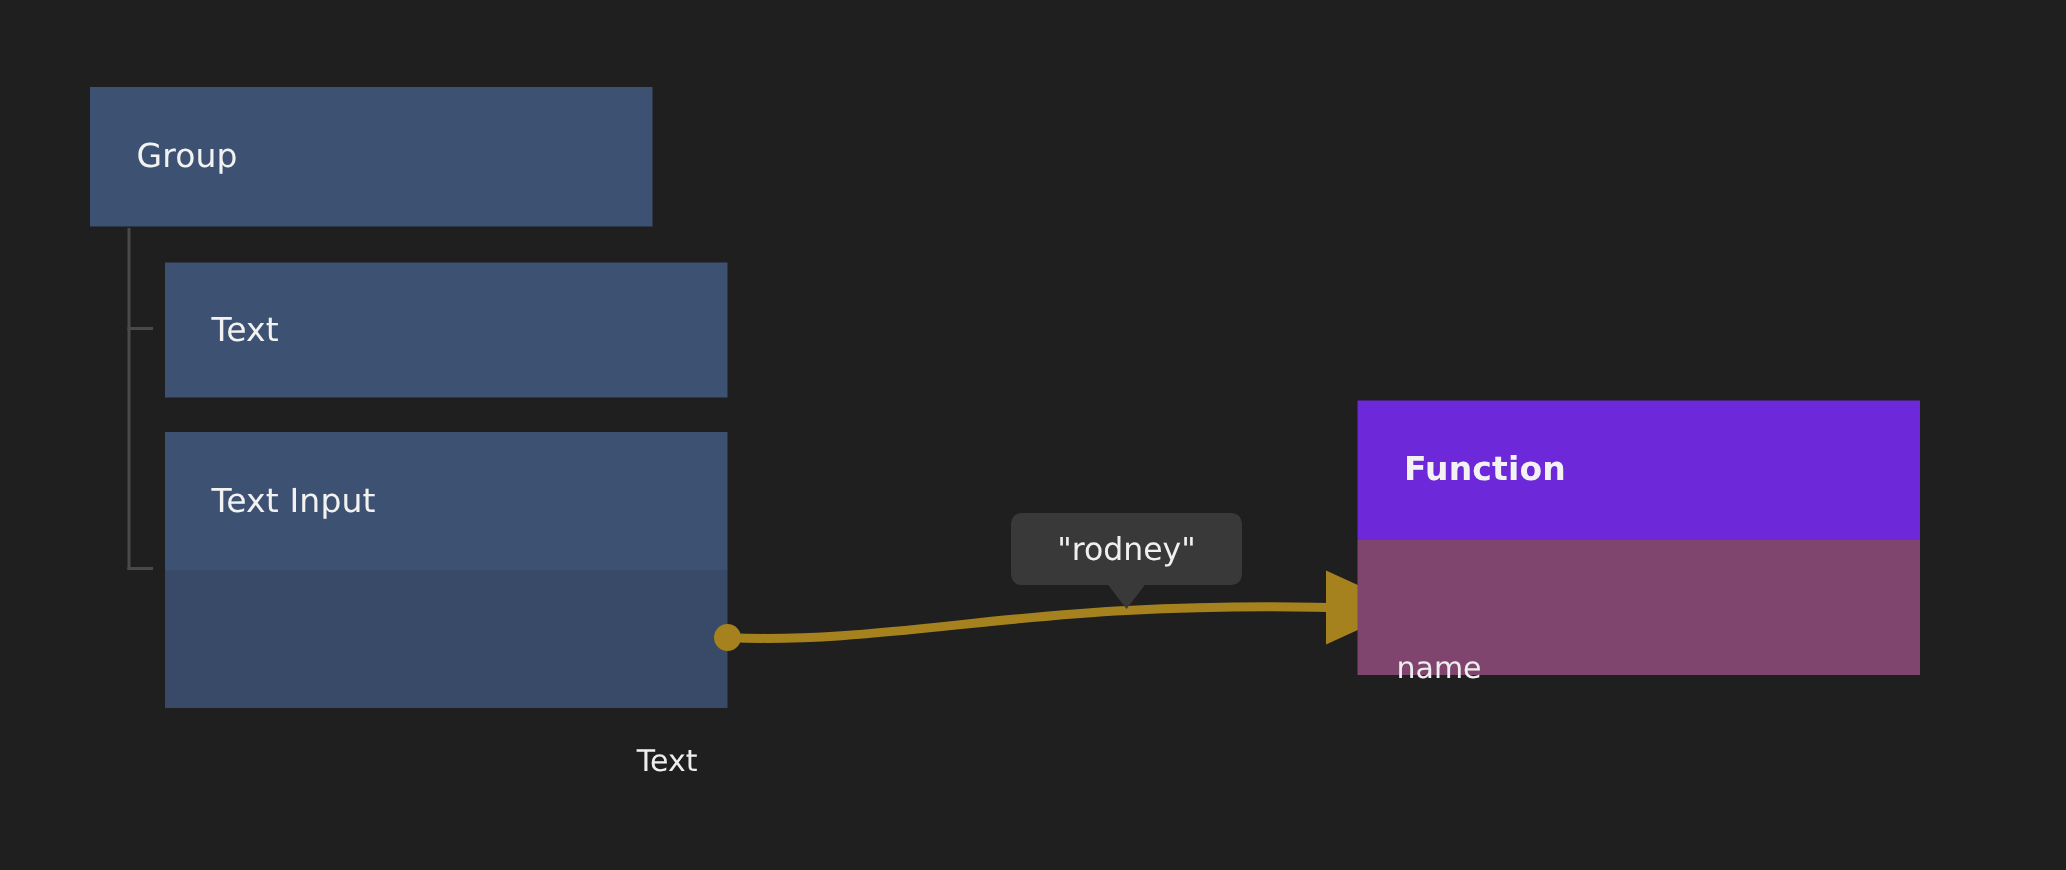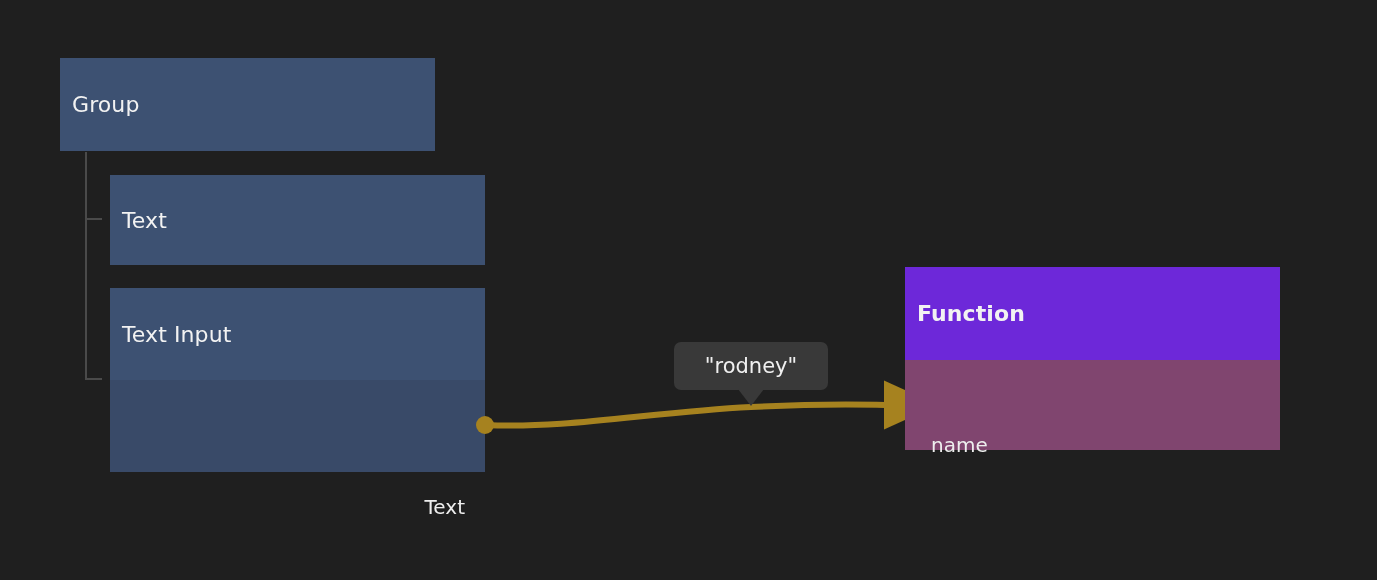--- a/index.html
+++ b/index.html
@@ -39,21 +39,21 @@
   }
 
   .node-header {
     width: 100%;
     display: flex;
     align-items: center;
     color: #f2f2f2;
     font-size: 22px;
     font-weight: 400;
     letter-spacing: 0.1px;
-    padding-left: 12px;
+    padding-left: 31px;
   }
 
   .node-body {
     width: 100%;
     position: relative;
   }
 
   
   .node-blue > .node-header { background: #3d5172; }
   .node-blue > .node-body   { background: #394a68; }

